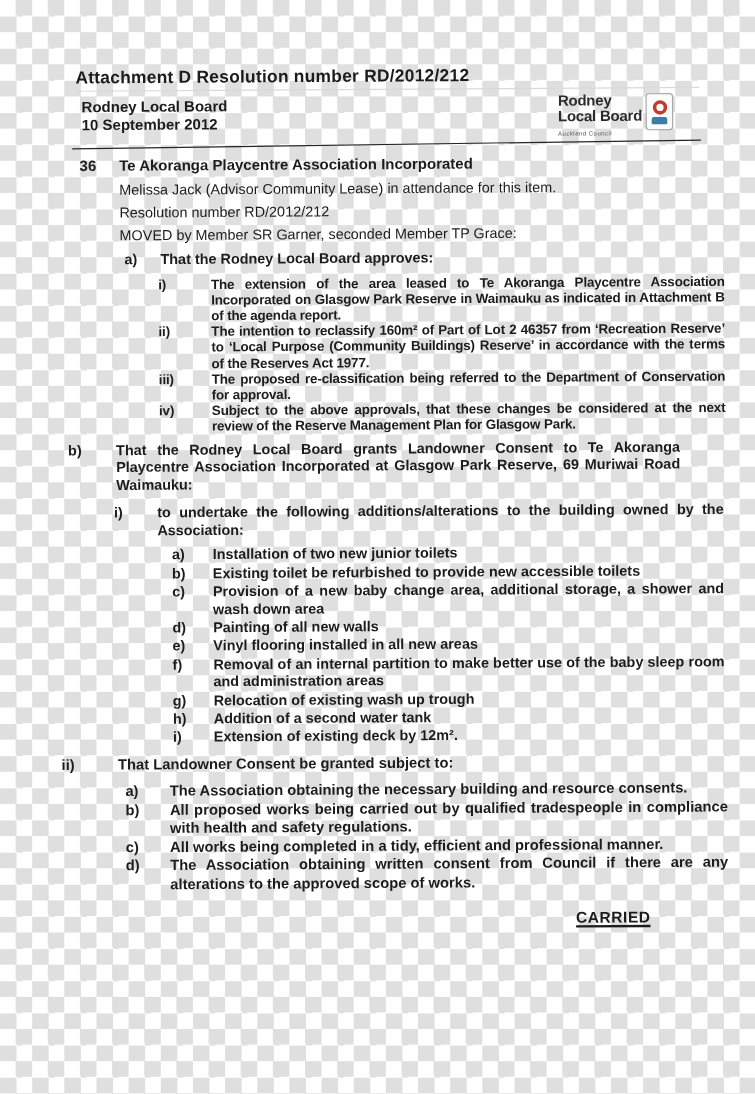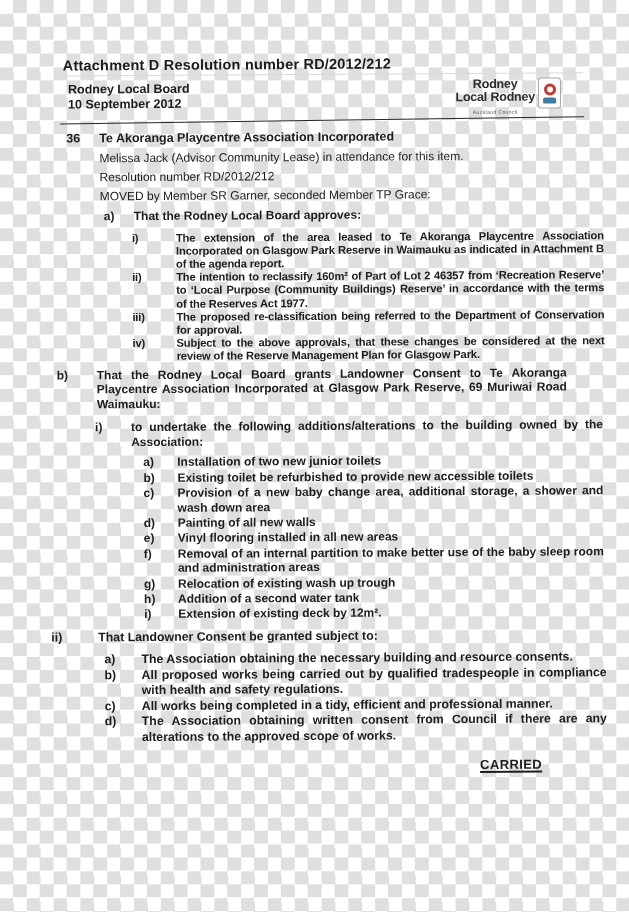--- a/index.html
+++ b/index.html
@@ -19,21 +19,21 @@
   .attachment-title{
     margin:56px 0 0 65px;
     font-size:14.5px;font-weight:bold;letter-spacing:.2px;line-height:16px;
   }
   .title-rule{
     margin:2px 0 0 65px;width:520px;height:1px;background:#d9d9d9;
   }
   .header{position:relative;margin-top:6px;height:38px;}
   .board-block{margin-left:70px;font-size:12.5px;font-weight:bold;line-height:15px;}
   .logo{position:absolute;top:-2px;right:66px;display:flex;align-items:flex-start;gap:3px;}
-  .logo-text{text-align:center;font-weight:bold;font-size:12.5px;line-height:13px;color:#2b2b2b;letter-spacing:-.2px;}
+  .logo-text{text-align:left;font-weight:bold;font-size:12.5px;line-height:13px;color:#2b2b2b;letter-spacing:-.2px;}
   .logo-tagline{font-size:5px;font-weight:normal;color:#555;letter-spacing:.4px;margin-top:2px;}
   .logo-mark{
     width:21px;height:29px;background:#fdfdfd;border:1px solid #a9a9a9;border-radius:3px;
     display:flex;flex-direction:column;align-items:center;justify-content:center;gap:2px;
   }
   .seal{width:6px;height:6px;border:3px solid #c23b2e;border-radius:50%;display:block;}
   .wave{width:13px;height:6px;background:#3c7da6;border-radius:2px 2px 1px 1px;display:block;}
   .header-rule{
     margin:3px 0 0 62px;width:524px;border-top:1.6px solid #262626;
     transform:rotate(-0.45deg);transform-origin:left center;
@@ -81,21 +81,21 @@
   <div class="title-rule"></div>
 
   <div class="header">
     <div class="board-block">
       <div>Rodney Local Board</div>
       <div>10 September 2012</div>
     </div>
     <div class="logo">
       <div class="logo-text">
         <div>Rodney</div>
-        <div>Local Rodney</div>
+        <div>Local Board</div>
         <div class="logo-tagline">Auckland Council</div>
       </div>
       <div class="logo-mark">
         <span class="seal"></span>
         <span class="wave"></span>
       </div>
     </div>
   </div>
 
   <div class="header-rule"></div>

